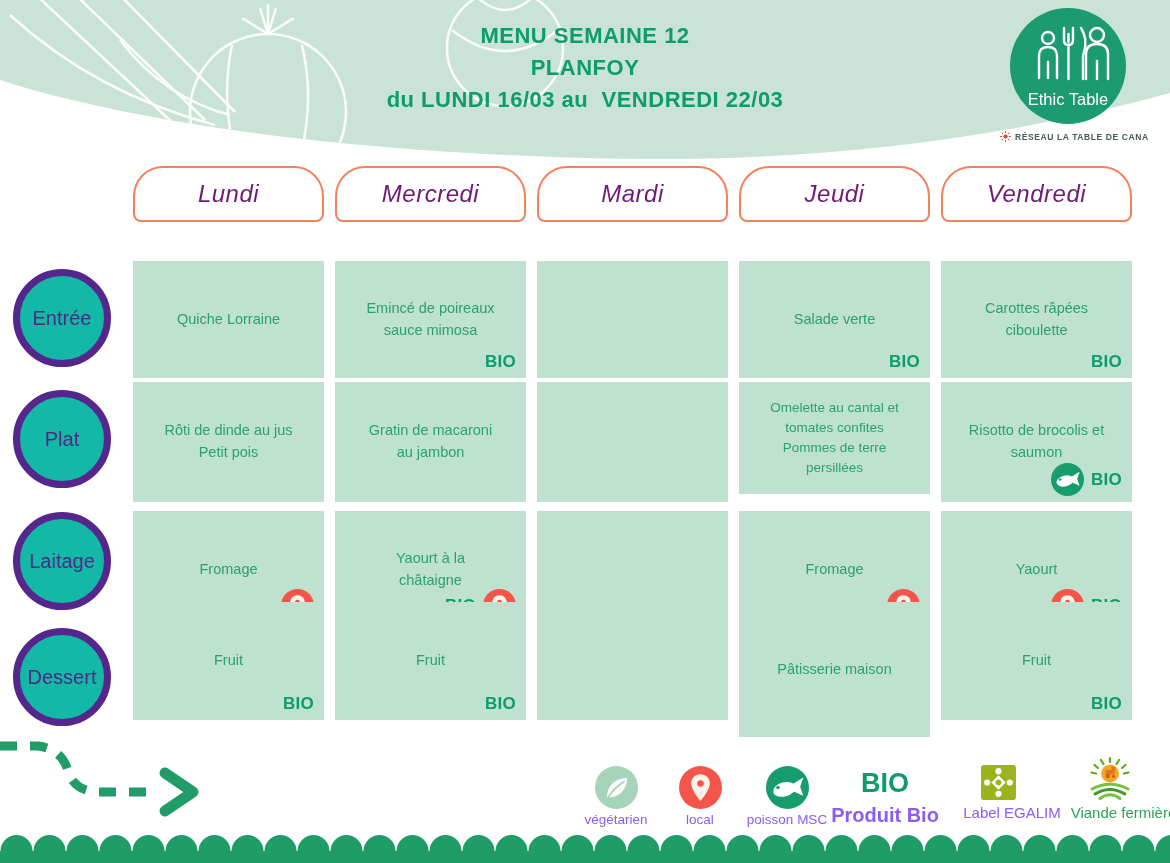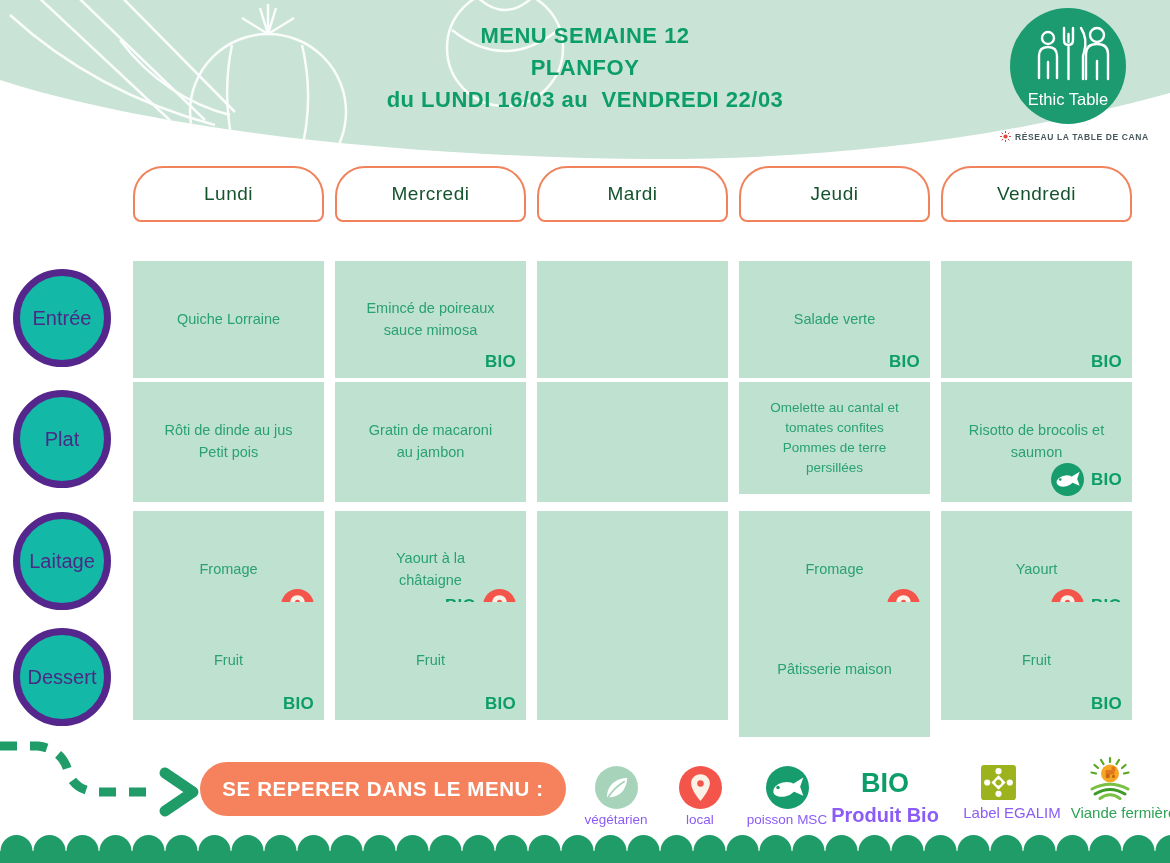--- a/index.html
+++ b/index.html
@@ -12,21 +12,21 @@
          color:#0d9d68;font-weight:800;font-size:22px;line-height:32px;
          letter-spacing:.5px;white-space:pre-wrap;}
   .logo{position:absolute;left:1005px;top:6px;width:128px;height:124px;}
   .network{position:absolute;left:1000px;top:131px;width:168px;display:flex;align-items:center;gap:4px;
            font-size:8.5px;letter-spacing:.6px;color:#47585a;font-weight:bold;}
 
   
   .tabs{position:absolute;left:133px;top:166px;display:flex;gap:11px;}
   .tab{box-sizing:border-box;width:191px;height:56px;background:#fff;border:2.5px solid #f0825c;
        border-radius:30px 30px 8px 8px;display:flex;align-items:center;justify-content:center;
-       color:#14532d;font-size:19px;letter-spacing:.5px;}
+       color:#701a75;font-size:24px;letter-spacing:.5px;font-style:italic;}
 
   
   .cat{position:absolute;left:13px;width:98px;height:98px;box-sizing:border-box;border:7px solid #55278d;
        border-radius:50%;background:#14b8a6;display:flex;align-items:center;justify-content:center;
        color:#4b2a86;font-size:20px;}
 
   
   .row{position:absolute;left:133px;display:flex;gap:11px;}
   .cell{position:relative;box-sizing:border-box;width:191px;background:#bfe1d0;
         display:flex;align-items:center;justify-content:center;text-align:center;
@@ -149,20 +149,22 @@
     <div class="cell" style="height:117px">
       <div class="dish"></div>
     </div>
     <div class="cell" style="height:117px">
       <div class="dish">Salade verte</div>
       <div class="badges">
           <span class="bio">BIO</span>
         </div>
     </div>
     <div class="cell" style="height:117px">
+      <div class="dish">Carottes râpées
+ciboulette</div>
       <div class="badges">
           <span class="bio">BIO</span>
         </div>
     </div>
   </div>
 
   <div class="row" style="top:382px">
     <div class="cell" style="height:120px">
       <div class="dish">Rôti de dinde au jus
 Petit pois</div>
@@ -269,23 +271,20 @@
           <span class="bio">BIO</span>
         </div>
     </div>
   </div>
 
   <svg class="arrow-svg" width="215" height="90" viewBox="0 0 215 90">
     <path d="M0 13 H38 Q62 16 68 38 Q74 58 98 59 H152" stroke="#1f9c68" stroke-width="9" fill="none" stroke-dasharray="17 13"></path>
     <path d="M165 40 L193 59 L165 78" stroke="#1f9c68" stroke-width="11" fill="none" stroke-linecap="round" stroke-linejoin="round"></path>
   </svg>
 
-  <div class="cta">
-      <span>SE REPERER DANS LE MENU :</span>
-    </div>
 
   <div class="legend-item" style="left:577px;top:766px;width:78px">
     <svg width="43" height="43" viewBox="0 0 34 34">
       <circle cx="17" cy="17" r="17" fill="#a7d3bb"></circle>
       <path d="M9.5 24.5 C9.5 14.5 17.5 9.5 25.5 9.5 C25 19.5 18.5 24.8 11.5 24.8 Z" fill="#ffffff"></path>
       <path d="M10.5 24.5 C14 19 18.5 15 23.5 12" stroke="#a7d3bb" stroke-width="1.4" fill="none"></path>
     </svg>
     <div class="legend-label">végétarien</div>
   </div>
 

